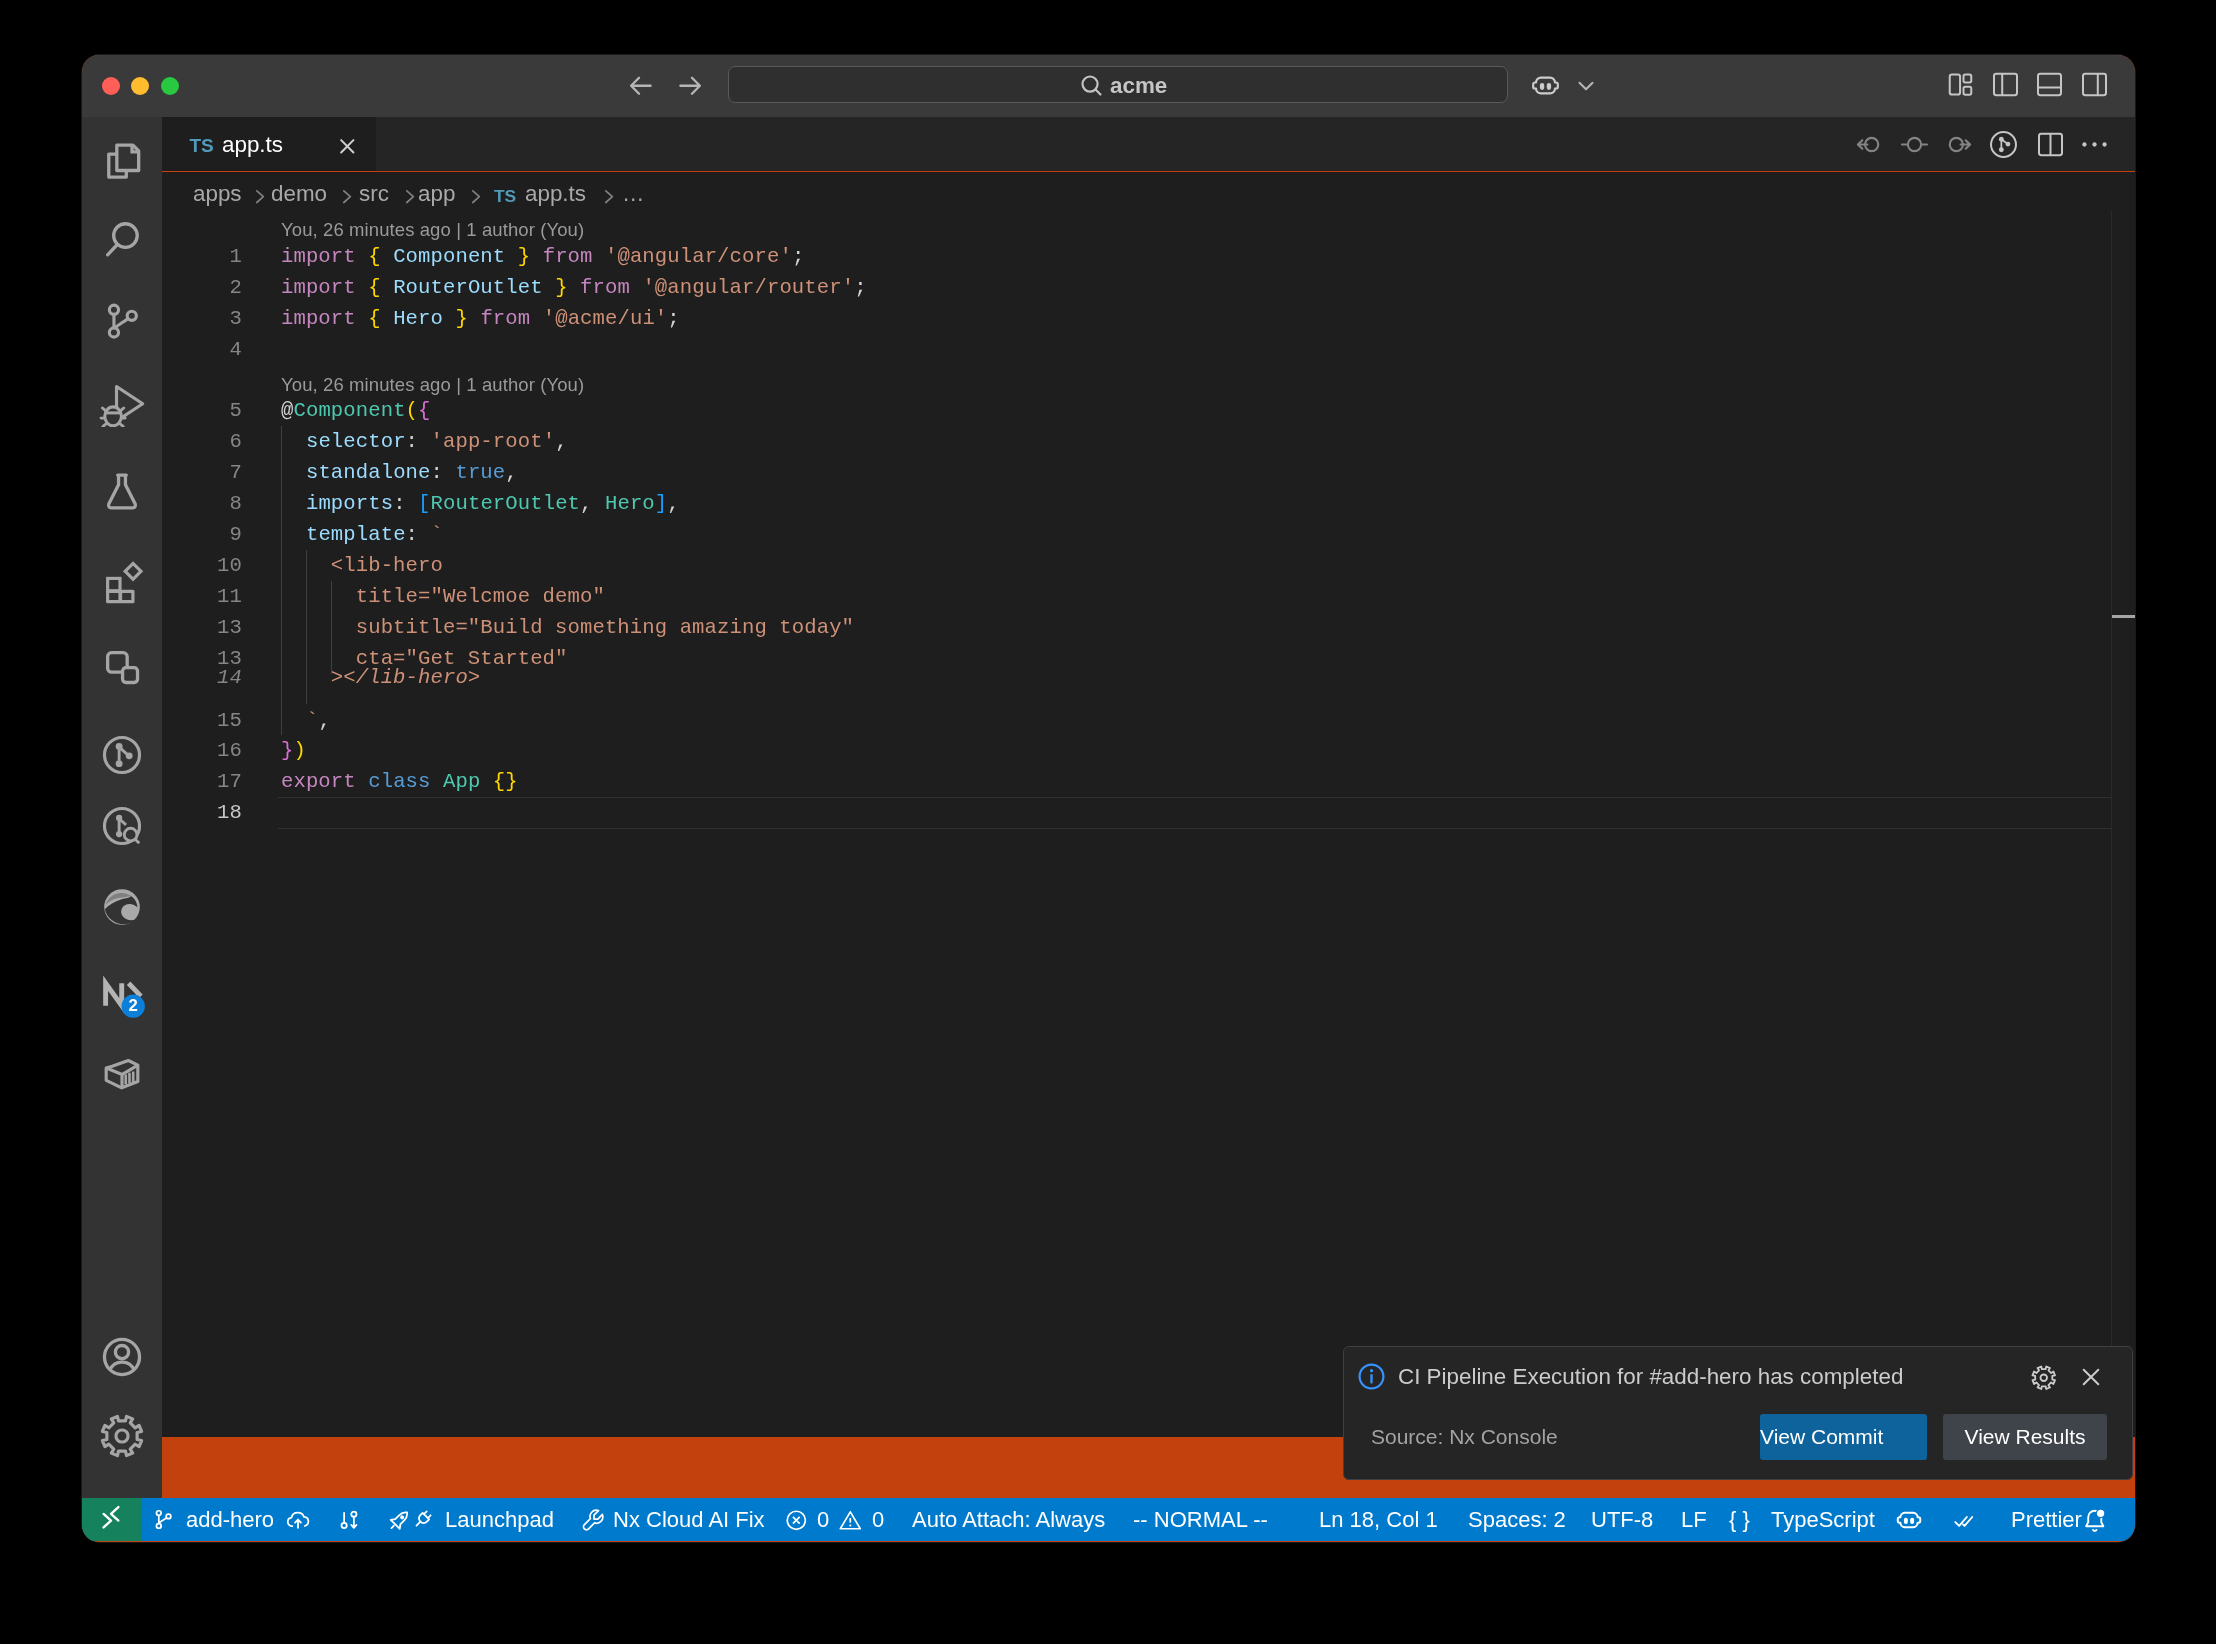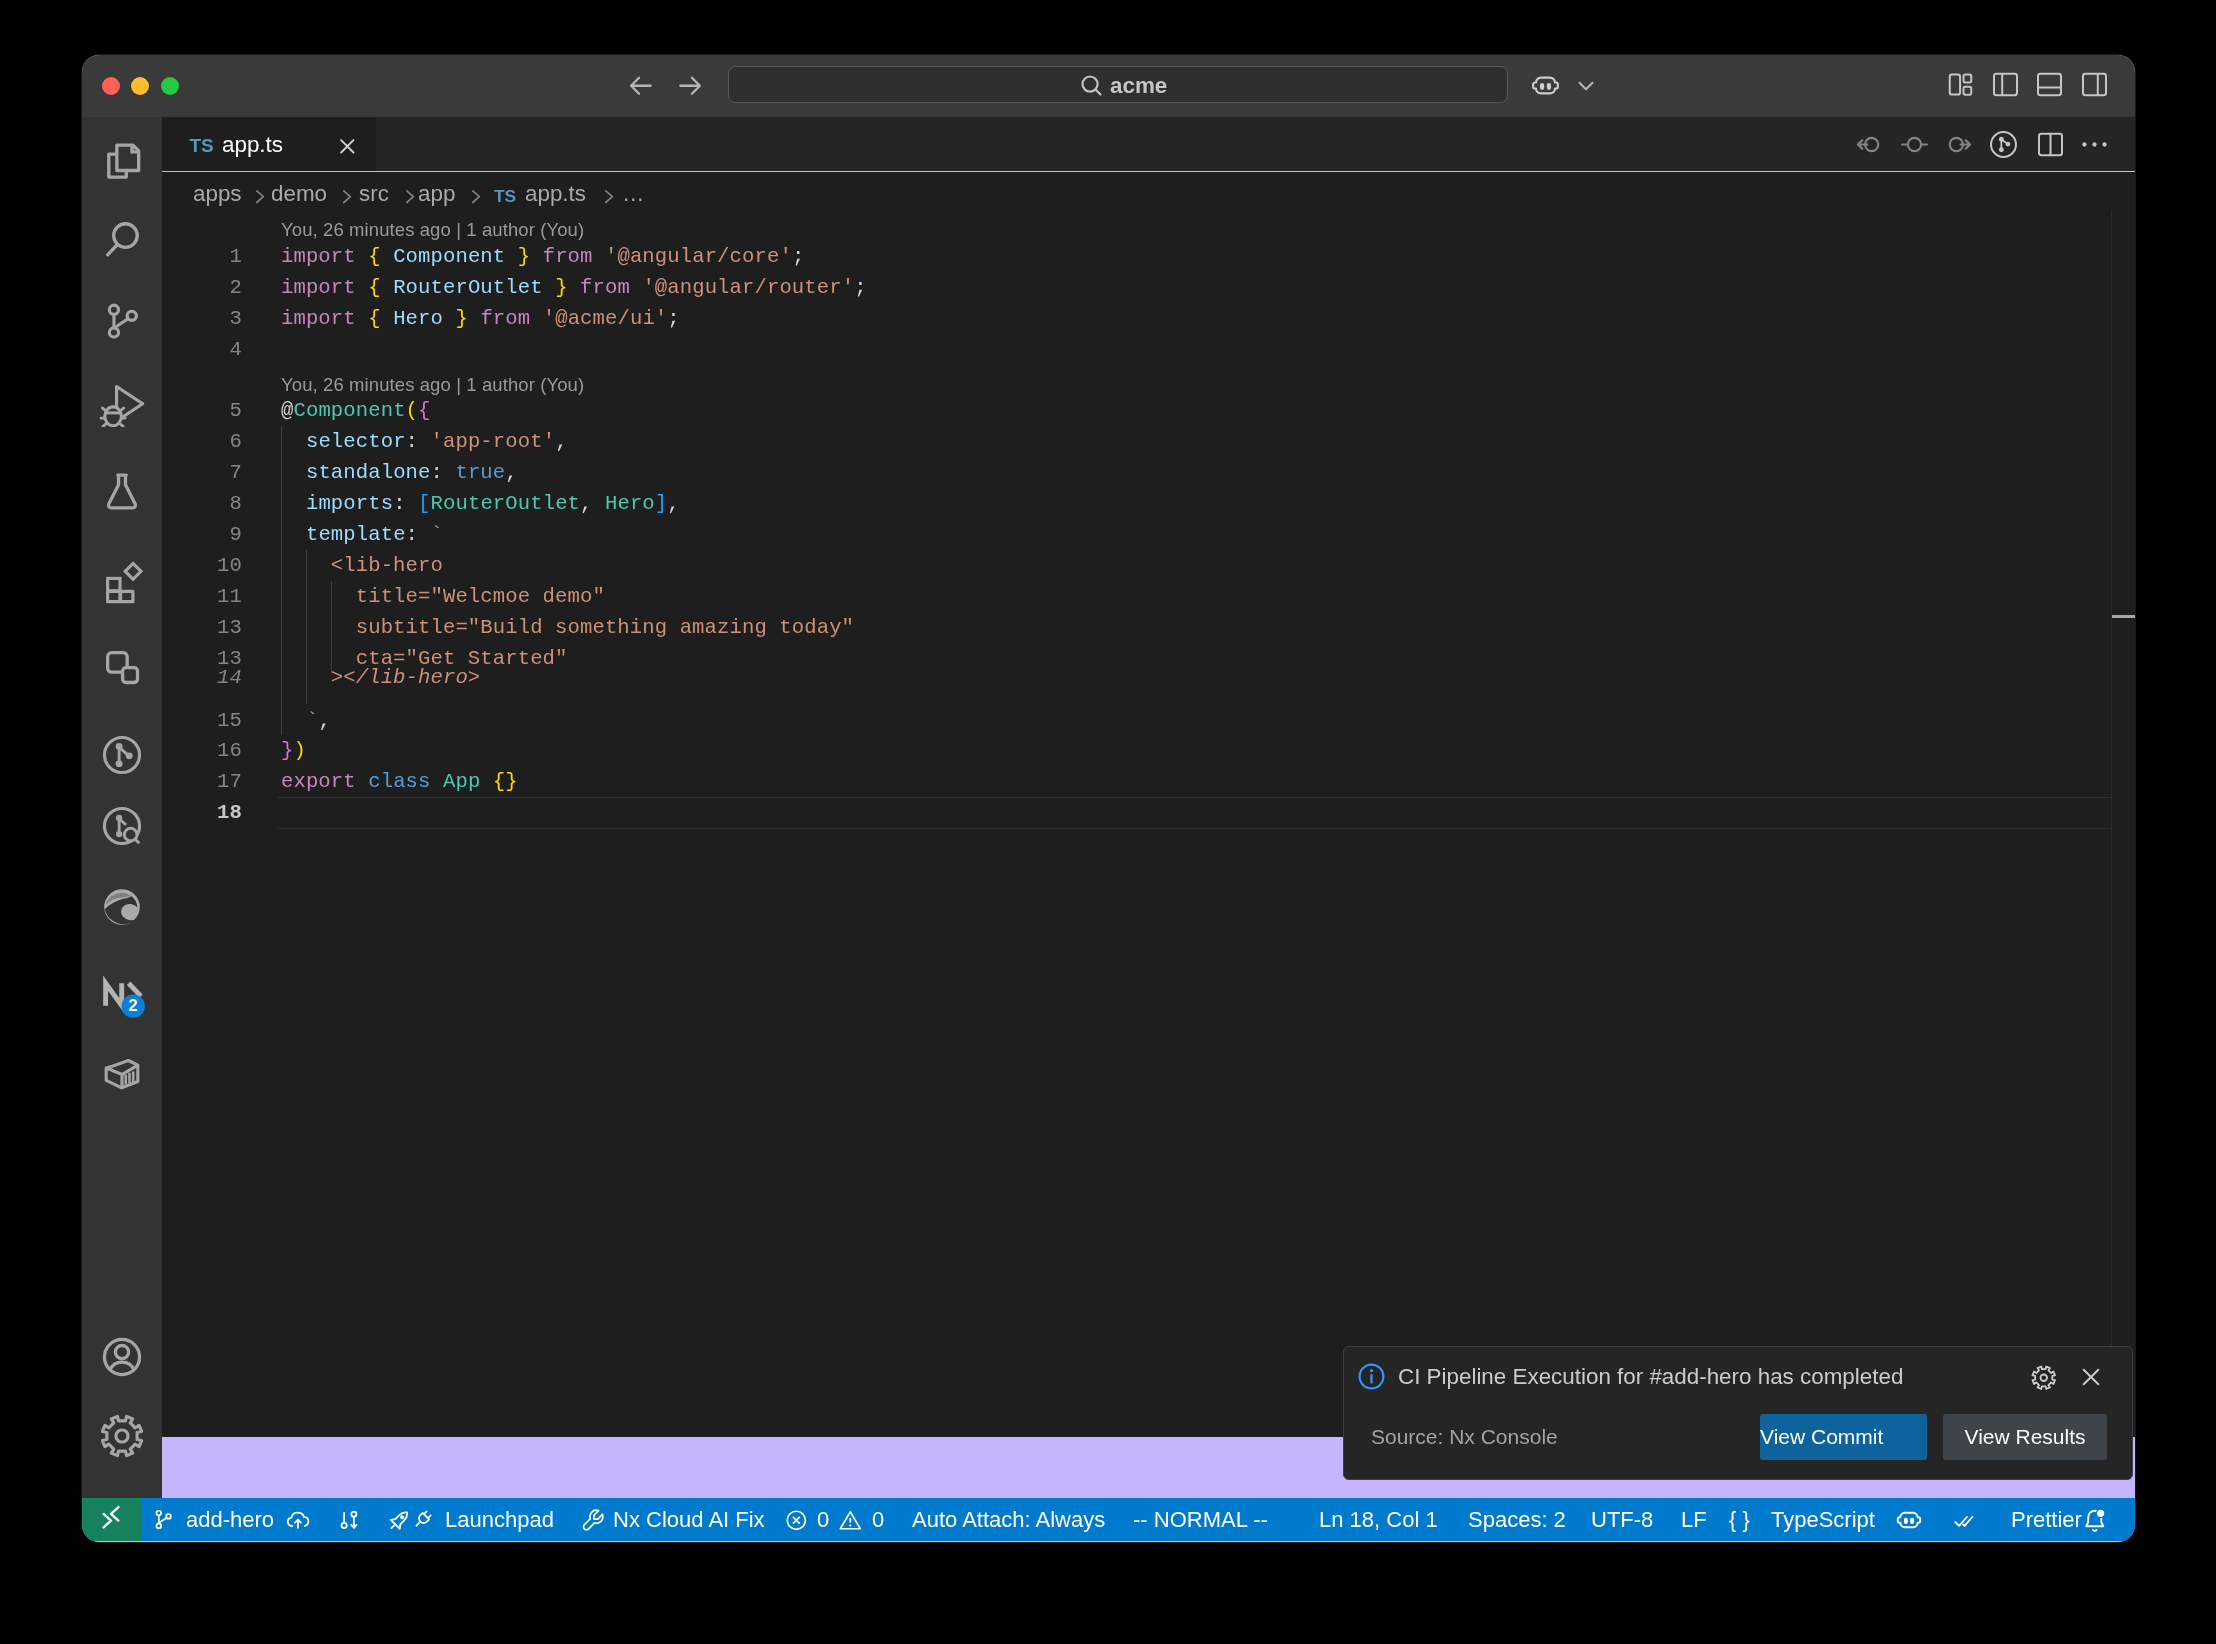--- a/index.html
+++ b/index.html
@@ -1,19 +1,19 @@
 <!DOCTYPE html>
 <html style="font-size:11.6px"><head>
 <meta charset="utf-8">
 <style>
   * { margin:0; padding:0; box-sizing:border-box; }
   html,body { width:2216px; height:1645px; background:#000; overflow:hidden; }
   body { font-family:"Liberation Sans", sans-serif; position:relative; }
   #win { position:absolute; left:82px; top:55px; width:2053px; height:1487px;
-         background:#c4b5fd; border-radius:17.4px; overflow:hidden;
+         background:#c2410c; border-radius:17.4px; overflow:hidden;
          box-shadow:0 0 0 0.7px rgba(255,255,255,0.14); }
   
   #titlebar { position:absolute; left:0; top:0; width:100%; height:62px; background:#3a3a3b; }
   .tl { position:absolute; top:76px; width:18px; height:18px; border-radius:50%; }
   #cmdcenter { position:absolute; left:646px; top:11px; width:780px; height:37px;
     background:#2f2f30; border:0.7px solid #5a5a5b; border-radius:7.2px;
     color:#c3c3c3; font-size:22.4px; }
   
   #actbar { position:absolute; left:0; top:62px; width:80px; height:1382px; background:#333333; }
   .aicon { position:absolute; left:16.6px; width:46px; height:46px; }
@@ -265,21 +265,21 @@
     <div class="row" style="top:278px;"><span class="ln">8</span><span class="ct">  <span class="n">imports</span><span class="w">:</span> <span class="b3">[</span><span class="t">RouterOutlet</span><span class="w">,</span> <span class="t">Hero</span><span class="b3">]</span><span class="w">,</span></span></div>
     <div class="row" style="top:309px;"><span class="ln">9</span><span class="ct">  <span class="n">template</span><span class="w">:</span> <span class="s">`</span></span></div>
     <div class="row" style="top:340px;"><span class="ln">10</span><span class="ct"><span class="s">    &lt;lib-hero</span></span></div>
     <div class="row" style="top:371px;"><span class="ln">11</span><span class="ct"><span class="s">      title="Welcmoe demo"</span></span></div>
     <div class="row" style="top:402px;"><span class="ln">13</span><span class="ct"><span class="s">      subtitle="Build something amazing today"</span></span></div>
     <div class="row" style="top:433px;"><span class="ln">13</span><span class="ct"><span class="s">      cta="Get Started"</span></span></div>
     <div class="row" style="top:452px;font-style:italic;"><span class="ln">14</span><span class="ct"><span class="s">    &gt;&lt;/lib-hero&gt;</span></span></div>
     <div class="row" style="top:495px;"><span class="ln">15</span><span class="ct">  <span class="s">`</span><span class="w">,</span></span></div>
     <div class="row" style="top:525px;"><span class="ln">16</span><span class="ct"><span class="b2">}</span><span class="b1">)</span></span></div>
     <div class="row" style="top:556px;"><span class="ln">17</span><span class="ct"><span class="k">export</span> <span class="kb">class</span> <span class="t">App</span> <span class="b1">{}</span></span></div>
-    <div class="row" style="top:587px;"><span class="ln" style="color:#c6c6c6;font-weight:bold;">18</span></div>
+    <div class="row" style="top:587px;"><span class="ln" style="color:#c6c6c6;">18</span></div>
     <div class="abs" style="left:1949px; top:405px; width:24px; height:2.9px; background:#a6a6a6;"></div>
     <div class="abs" style="left:1949px; top:0; width:0.7px; height:1227px; background:#2a2a2a;"></div>
   </div>
   <div id="statusbar">
     <div id="remote">
       <svg class="abs" style="left:13px; top:5.8px;" width="32" height="32" viewBox="0 0 19 19">
         <path d="M13.9 1.8 L9.5 5.8 L13.9 9.8" stroke="#ffffff" stroke-width="1.4" fill="none" stroke-linecap="round" stroke-linejoin="round"></path>
         <path d="M5.1 5.9 L9.5 9.9 L5.1 13.9" stroke="#ffffff" stroke-width="1.4" fill="none" stroke-linecap="round" stroke-linejoin="round"></path>
       </svg>
     </div>

